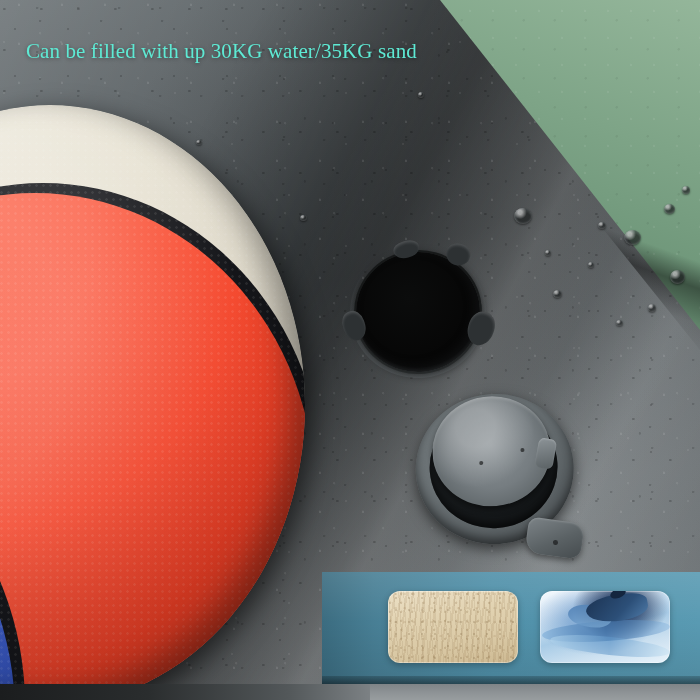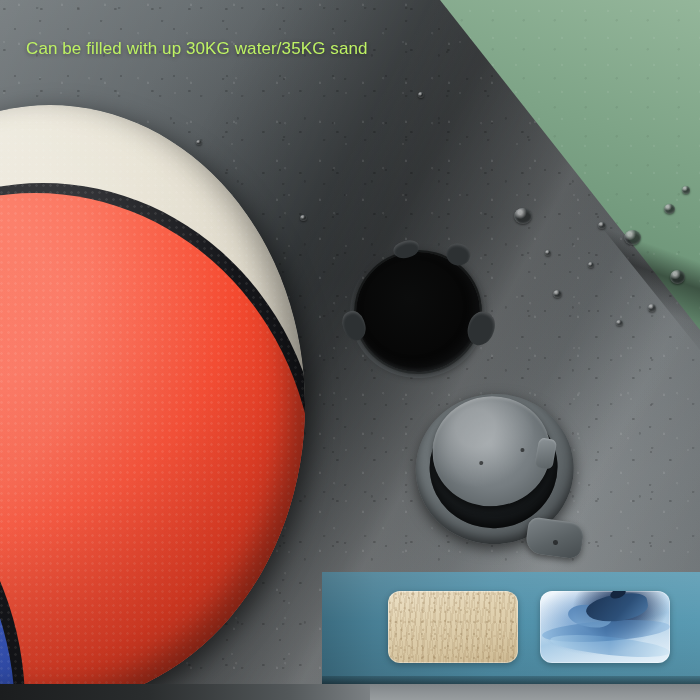--- a/index.html
+++ b/index.html
@@ -193,25 +193,25 @@
     font-size:37px;
     line-height:1.02;
     font-weight:700;
     letter-spacing:-0.4px;
     font-family:"Liberation Sans", sans-serif;
     text-shadow:0 1px 5px rgba(0,0,0,.38);
     white-space:nowrap;
   }
   .subhead{
     margin:13px 0 0 1px;
-    color:#bef264;
-    font-size:17px;
+    color:#5eead4;
+    font-size:21px;
     font-weight:300;
     letter-spacing:.1px;
-    font-family:Liberation Sans, sans-serif;
+    font-family:Liberation Serif, serif;
     text-shadow:0 1px 4px rgba(0,0,0,.40);
     white-space:nowrap;
   }
 
   
   .media-banner{
     position:absolute;left:322px;top:572px;width:378px;height:112px;
     background:linear-gradient(90deg,#3b6c80 0%,#487f95 14%,#5090a9 45%,#599ab2 100%);
     overflow:hidden;
   }

